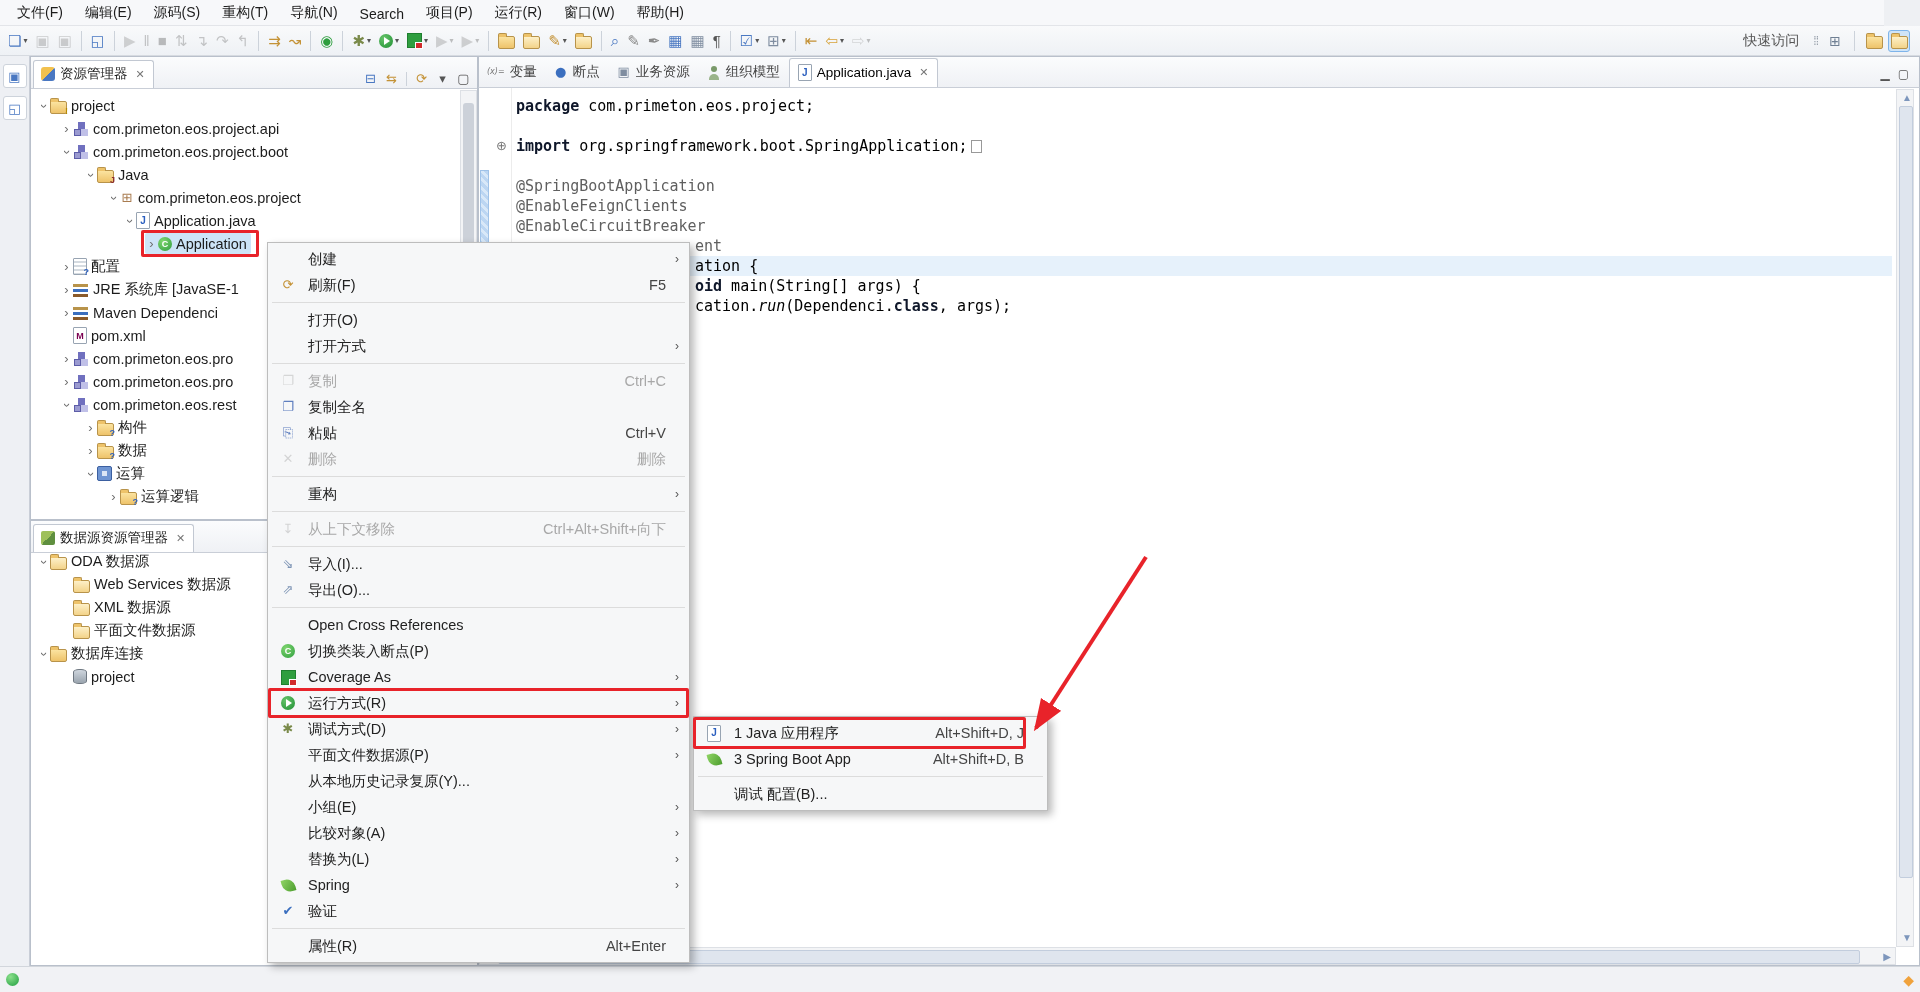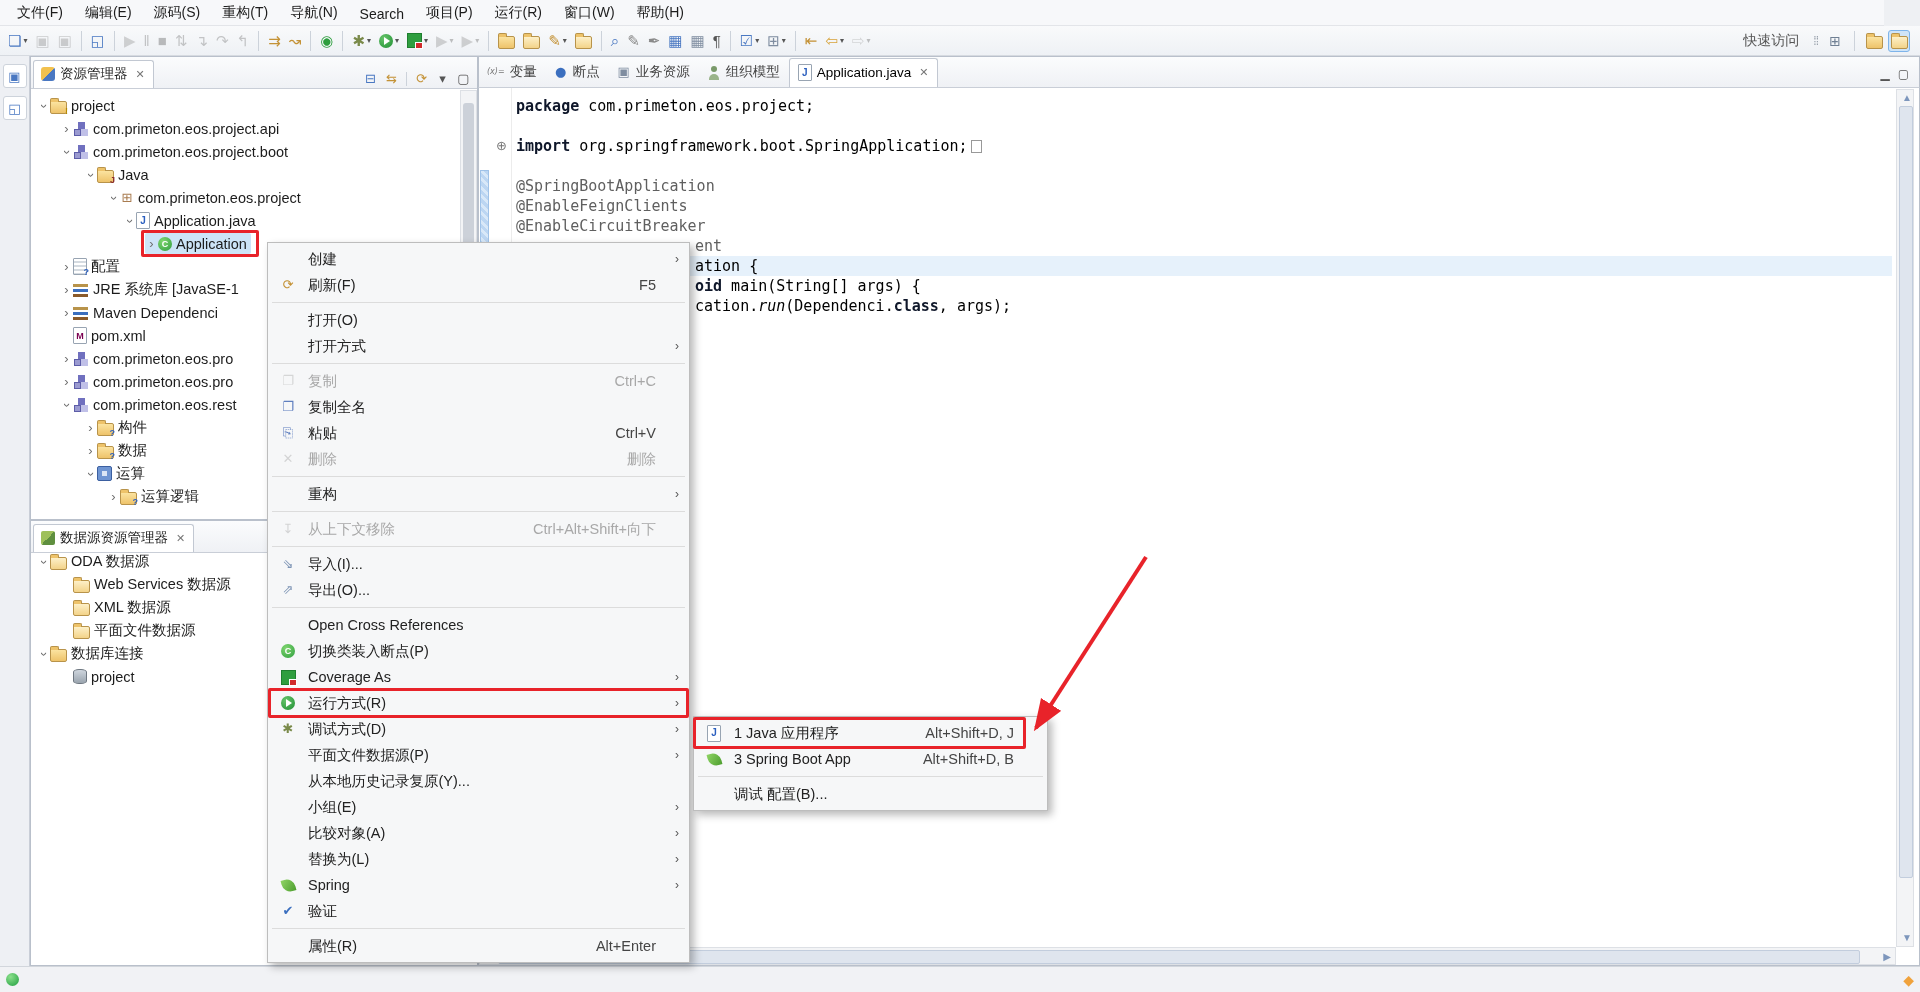--- a/index.html
+++ b/index.html
@@ -85,21 +85,21 @@
   .fb{display:inline-block;width:9px;height:11px;border:1px solid #999;margin-left:3px;vertical-align:middle;}
   .foldplus{position:absolute;color:#777;font-size:13px;}
   .linehl{position:absolute;background:#e6f1fb;height:20px;}
   
   .sbar{position:absolute;background:#f3f4f6;border:1px solid #dde0e5;box-sizing:border-box;}
   .sthumb{position:absolute;background:#dfe5ee;border:1px solid #c2cddd;border-radius:2px;}
   .sarrow{position:absolute;color:#7d96bc;font-size:10px;line-height:10px;}
   .tree-sthumb{position:absolute;background:#ccd1d9;border-radius:3px;}
   
   .cmenu{position:absolute;background:#f6f7f8;border:1px solid #bdbdbd;box-shadow:4px 4px 8px rgba(0,0,0,.28);padding:3px 1px;box-sizing:border-box;z-index:40;}
-  .mitem{position:relative;display:flex;align-items:center;height:26px;padding:0 32px 0 10px;font-size:14.5px;color:#222;}
+  .mitem{position:relative;display:flex;align-items:center;height:26px;padding:0 22px 0 10px;font-size:14.5px;color:#222;}
   .mitem .mic{width:18px;display:inline-flex;justify-content:center;flex:none;}
   .mitem .mlabel{margin-left:11px;}
   .mitem .msc{margin-left:auto;color:#454545;padding-left:30px;}
   .mitem .marr{position:absolute;right:9px;color:#555;font-size:12px;}
   .mitem.dis,.mitem.dis .msc{color:#a8a8a8;}
   .mitem.dis .mic{opacity:.4;filter:grayscale(1);}
   .msep{height:1px;background:#dcdcdc;margin:4px 3px;}
   
   #statusbar{left:0;top:966px;width:1920px;height:26px;background:#f1f2f5;border-top:1px solid #d2d6dc;display:flex;align-items:center;padding:0 6px;box-sizing:border-box;justify-content:space-between;}
   .orb{width:13px;height:13px;border-radius:50%;background:radial-gradient(circle at 35% 30%,#8be08b,#1f9e3f);}

